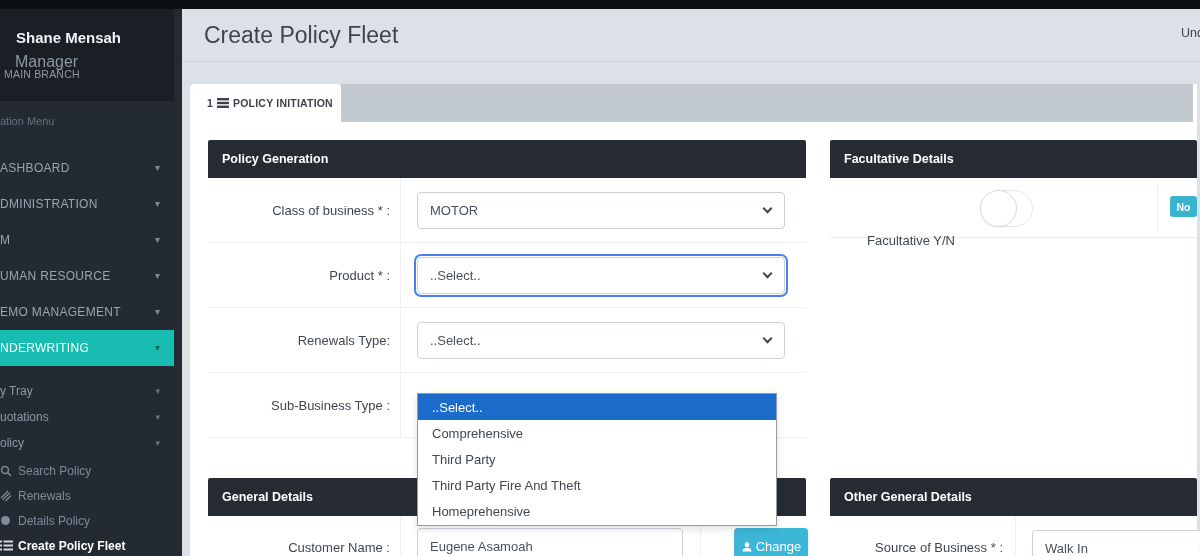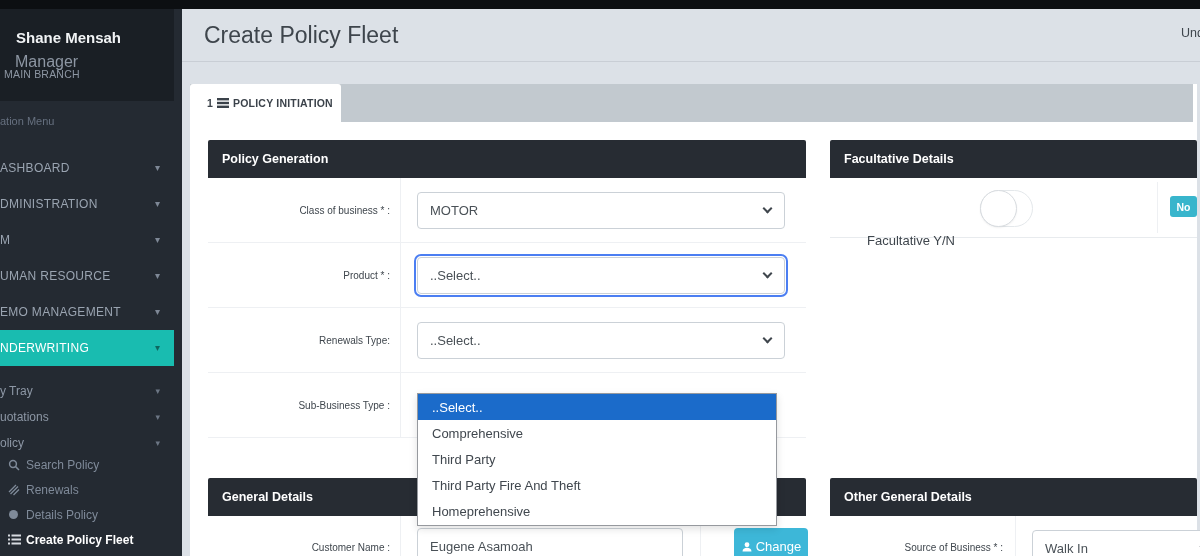--- a/index.html
+++ b/index.html
@@ -21,21 +21,21 @@
   ul.menu li .mlabel { font-size:12px; color:#9aa4b1; letter-spacing:.3px; white-space:nowrap; }
   ul.menu li .caret { position:absolute; right:14px; font-size:10px; color:#7e8896; line-height:1; }
   ul.menu li.active { background:#19bcb0; }
   ul.menu li.active .mlabel { color:#ffffff; }
   ul.menu li.active .caret { color:rgba(0,0,0,.45); }
   ul.submenu { list-style:none; position:absolute; left:0; top:369px; width:174px; }
   ul.submenu li { position:relative; height:26px; display:flex; align-items:center; }
   ul.submenu li .mlabel { font-size:12px; color:#8d97a5; white-space:nowrap; }
   ul.submenu li .caret { position:absolute; right:14px; font-size:9px; color:#6c7684; }
   ul.leafmenu { list-style:none; position:absolute; left:0; top:449px; width:174px; }
-  ul.leafmenu li { position:relative; height:25px; display:flex; padding-left:8px; }
+  ul.leafmenu li { position:relative; height:25px; display:flex; align-items:center; }
   ul.leafmenu li .licon { width:15px; height:13px; margin-right:3px; display:inline-flex; align-items:center; }
   ul.leafmenu li .mlabel { font-size:12px; color:#7f8a99; white-space:nowrap; }
   ul.leafmenu li.active .mlabel { color:#ffffff; font-weight:bold; }
 
   
   .main { position:absolute; left:174px; top:9px; width:1026px; height:547px; background:#dce1e7; }
   .page-header { position:absolute; left:0; top:0; width:1026px; height:53px; background:#dce1e7; border-bottom:1px solid #c9ced5; }
   .page-title { position:absolute; left:30px; top:13px; font-size:23px; color:#3e454c; }
   .hdr-right { position:absolute; left:1007px; top:17px; font-size:12.5px; color:#3e454c; white-space:nowrap; }
 
@@ -47,21 +47,21 @@
   .panel { position:absolute; }
   .panel-hd { height:38px; background:#272c33; display:flex; align-items:center; padding-left:14px; border-radius:2px 2px 0 0; position:relative; }
   .panel-hd .ptitle { font-size:12.5px; font-weight:bold; color:#ffffff; }
   .panel-bd { position:relative; background:#ffffff; }
 
   
   .pg { left:18px; top:56px; width:598px; }
   .pg .panel-bd { height:260px; }
   .pg .vdiv { position:absolute; left:192px; top:0; bottom:0; width:1px; background:#eef0f3; }
   .frow { position:relative; height:65px; border-bottom:1px solid #eef0f3; }
-  .flabel { position:absolute; left:0; top:0; width:182px; height:100%; display:flex; align-items:center; justify-content:flex-end; font-size:10px; color:#3f464d; }
+  .flabel { position:absolute; left:0; top:0; width:182px; height:100%; display:flex; align-items:center; justify-content:flex-end; font-size:13px; color:#3f464d; }
   .sel { position:absolute; left:209px; top:14px; width:368px; height:37px; background:#fff; border:1px solid #cbd1d7; border-radius:4px; display:flex; align-items:center; padding:0 30px 0 12px; font-size:13px; color:#4a5157; }
   .sel .chev { position:absolute; right:13px; top:12px; width:7px; height:7px; border-right:2px solid #40474e; border-bottom:2px solid #40474e; transform:rotate(45deg); }
   .sel.focused { outline:2px solid #4b7ef2; outline-offset:1px; }
 
   
   .fac { left:640px; top:56px; width:367px; }
   .fac .panel-bd { height:60px; border-bottom:1px solid #e8ebee; }
   .fac .flabel1 { position:absolute; left:0; top:0; width:125px; height:100%; display:flex; align-items:center; justify-content:flex-end; font-size:13px; color:#3f464d;margin-top:33px; }
   .toggle { position:absolute; left:150px; top:12px; width:53px; height:37px; background:#fff; border:1px solid #e4e8eb; border-radius:19px; }
   .toggle .knob { position:absolute; left:-1px; top:-1px; width:37px; height:37px; background:#fff; border:1px solid #d8dce0; border-radius:50%; box-shadow:0 1px 2px rgba(0,0,0,.06); }

